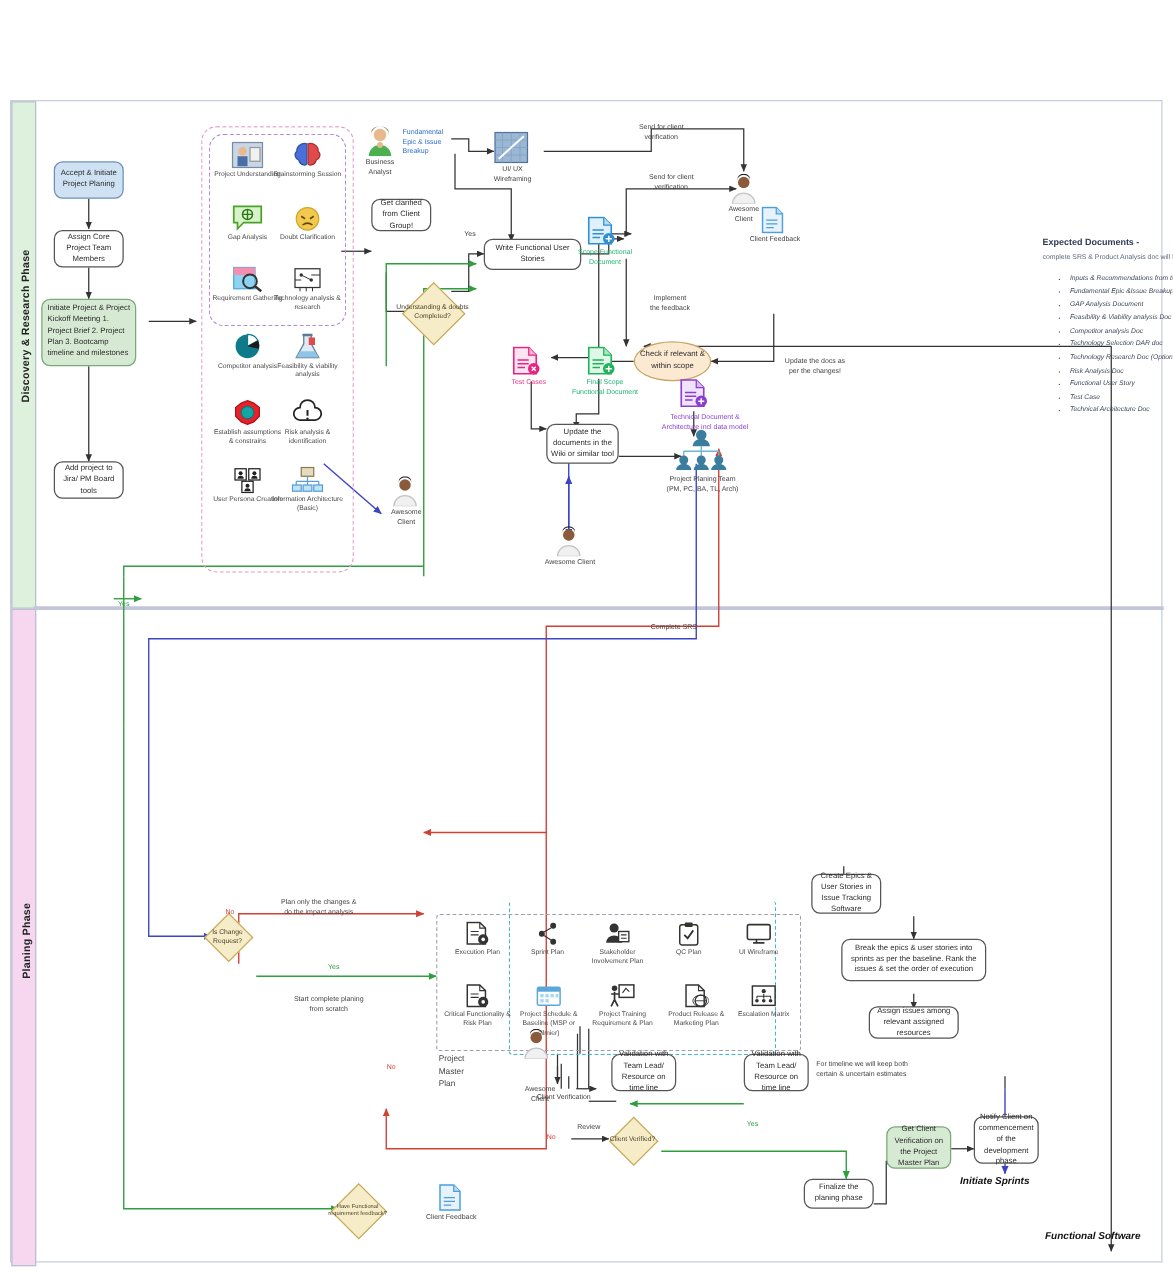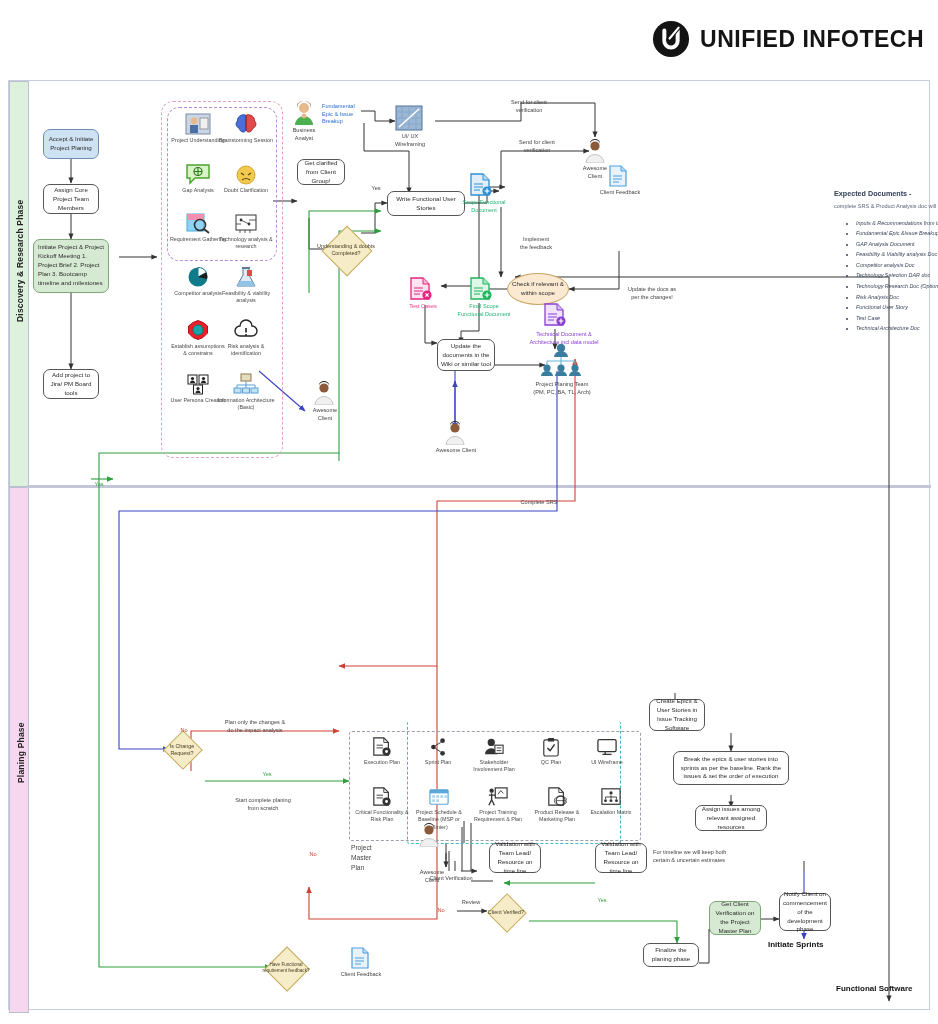--- a/index.html
+++ b/index.html
@@ -50,38 +50,27 @@
   .ic{display:block;margin:0 auto;}
   .glyph{position:absolute;}
   .doc-lbl{position:absolute;text-align:center;font-size:5.6px;line-height:1.35;}
   
   #docs-panel{position:absolute;left:781px;top:108px;width:168px;font-size:5.5px;color:#3b4559;margin-left:44px;}
   #docs-title{font-size:7.2px;font-weight:bold;color:#2d3b55;margin-bottom:4px;}
   #docs-sub{font-size:5.5px;line-height:1.6;color:#5b6679;margin-bottom:7px;}
   #docs-list{margin:0;padding-left:22px;}
   #docs-list li{font-style:italic;line-height:1.95;color:#3b4559;font-size:5.4px;}
   svg.wires{position:absolute;left:0;top:0;width:922px;height:930px;overflow:visible;pointer-events:none;}
-  .bottom-lbl{position:absolute;font-size:8px;font-weight:bold;color:#111;}
+  .bottom-lbl{position:absolute;font-size:8px;font-weight:bold;color:#111;font-style:italic;}
 </style>
 </head>
 <body>
 
 <div id="root">
 
-  <div id="header" class="abs">
-    <div id="logo-wrap">
-      <svg id="logo-mark" viewBox="0 0 40 40">
-        <path d="M20 1 A19 19 0 1 0 20 39 A19 19 0 1 0 20 1 Z" fill="#141414"></path>
-        <path d="M13 11 L13 22 A7 7 0 0 0 27 22 L27 11" fill="none" stroke="#ffffff" stroke-width="4.2" stroke-linecap="round"></path>
-        <path d="M27 9 L17 21" stroke="#141414" stroke-width="4.6" stroke-linecap="round"></path>
-        <path d="M28 8 L18.5 19.5" stroke="#ffffff" stroke-width="2.2" stroke-linecap="round"></path>
-      </svg>
-      <span id="logo-text">UNIFIED INFOTECH</span>
-    </div>
-  </div>
 
   <div id="canvas" class="abs">
 
     <div class="band" id="band-discovery">
       <div class="band-label" style="left:-45px;top:180px;width:110px;">Discovery &amp; Research Phase</div>
     </div>
     <div class="band" id="band-planning">
       <div class="band-label" style="left:-24px;top:255px;width:70px;">Planing Phase</div>
     </div>
     <div class="phase-divider" style="top:404px;"></div>

